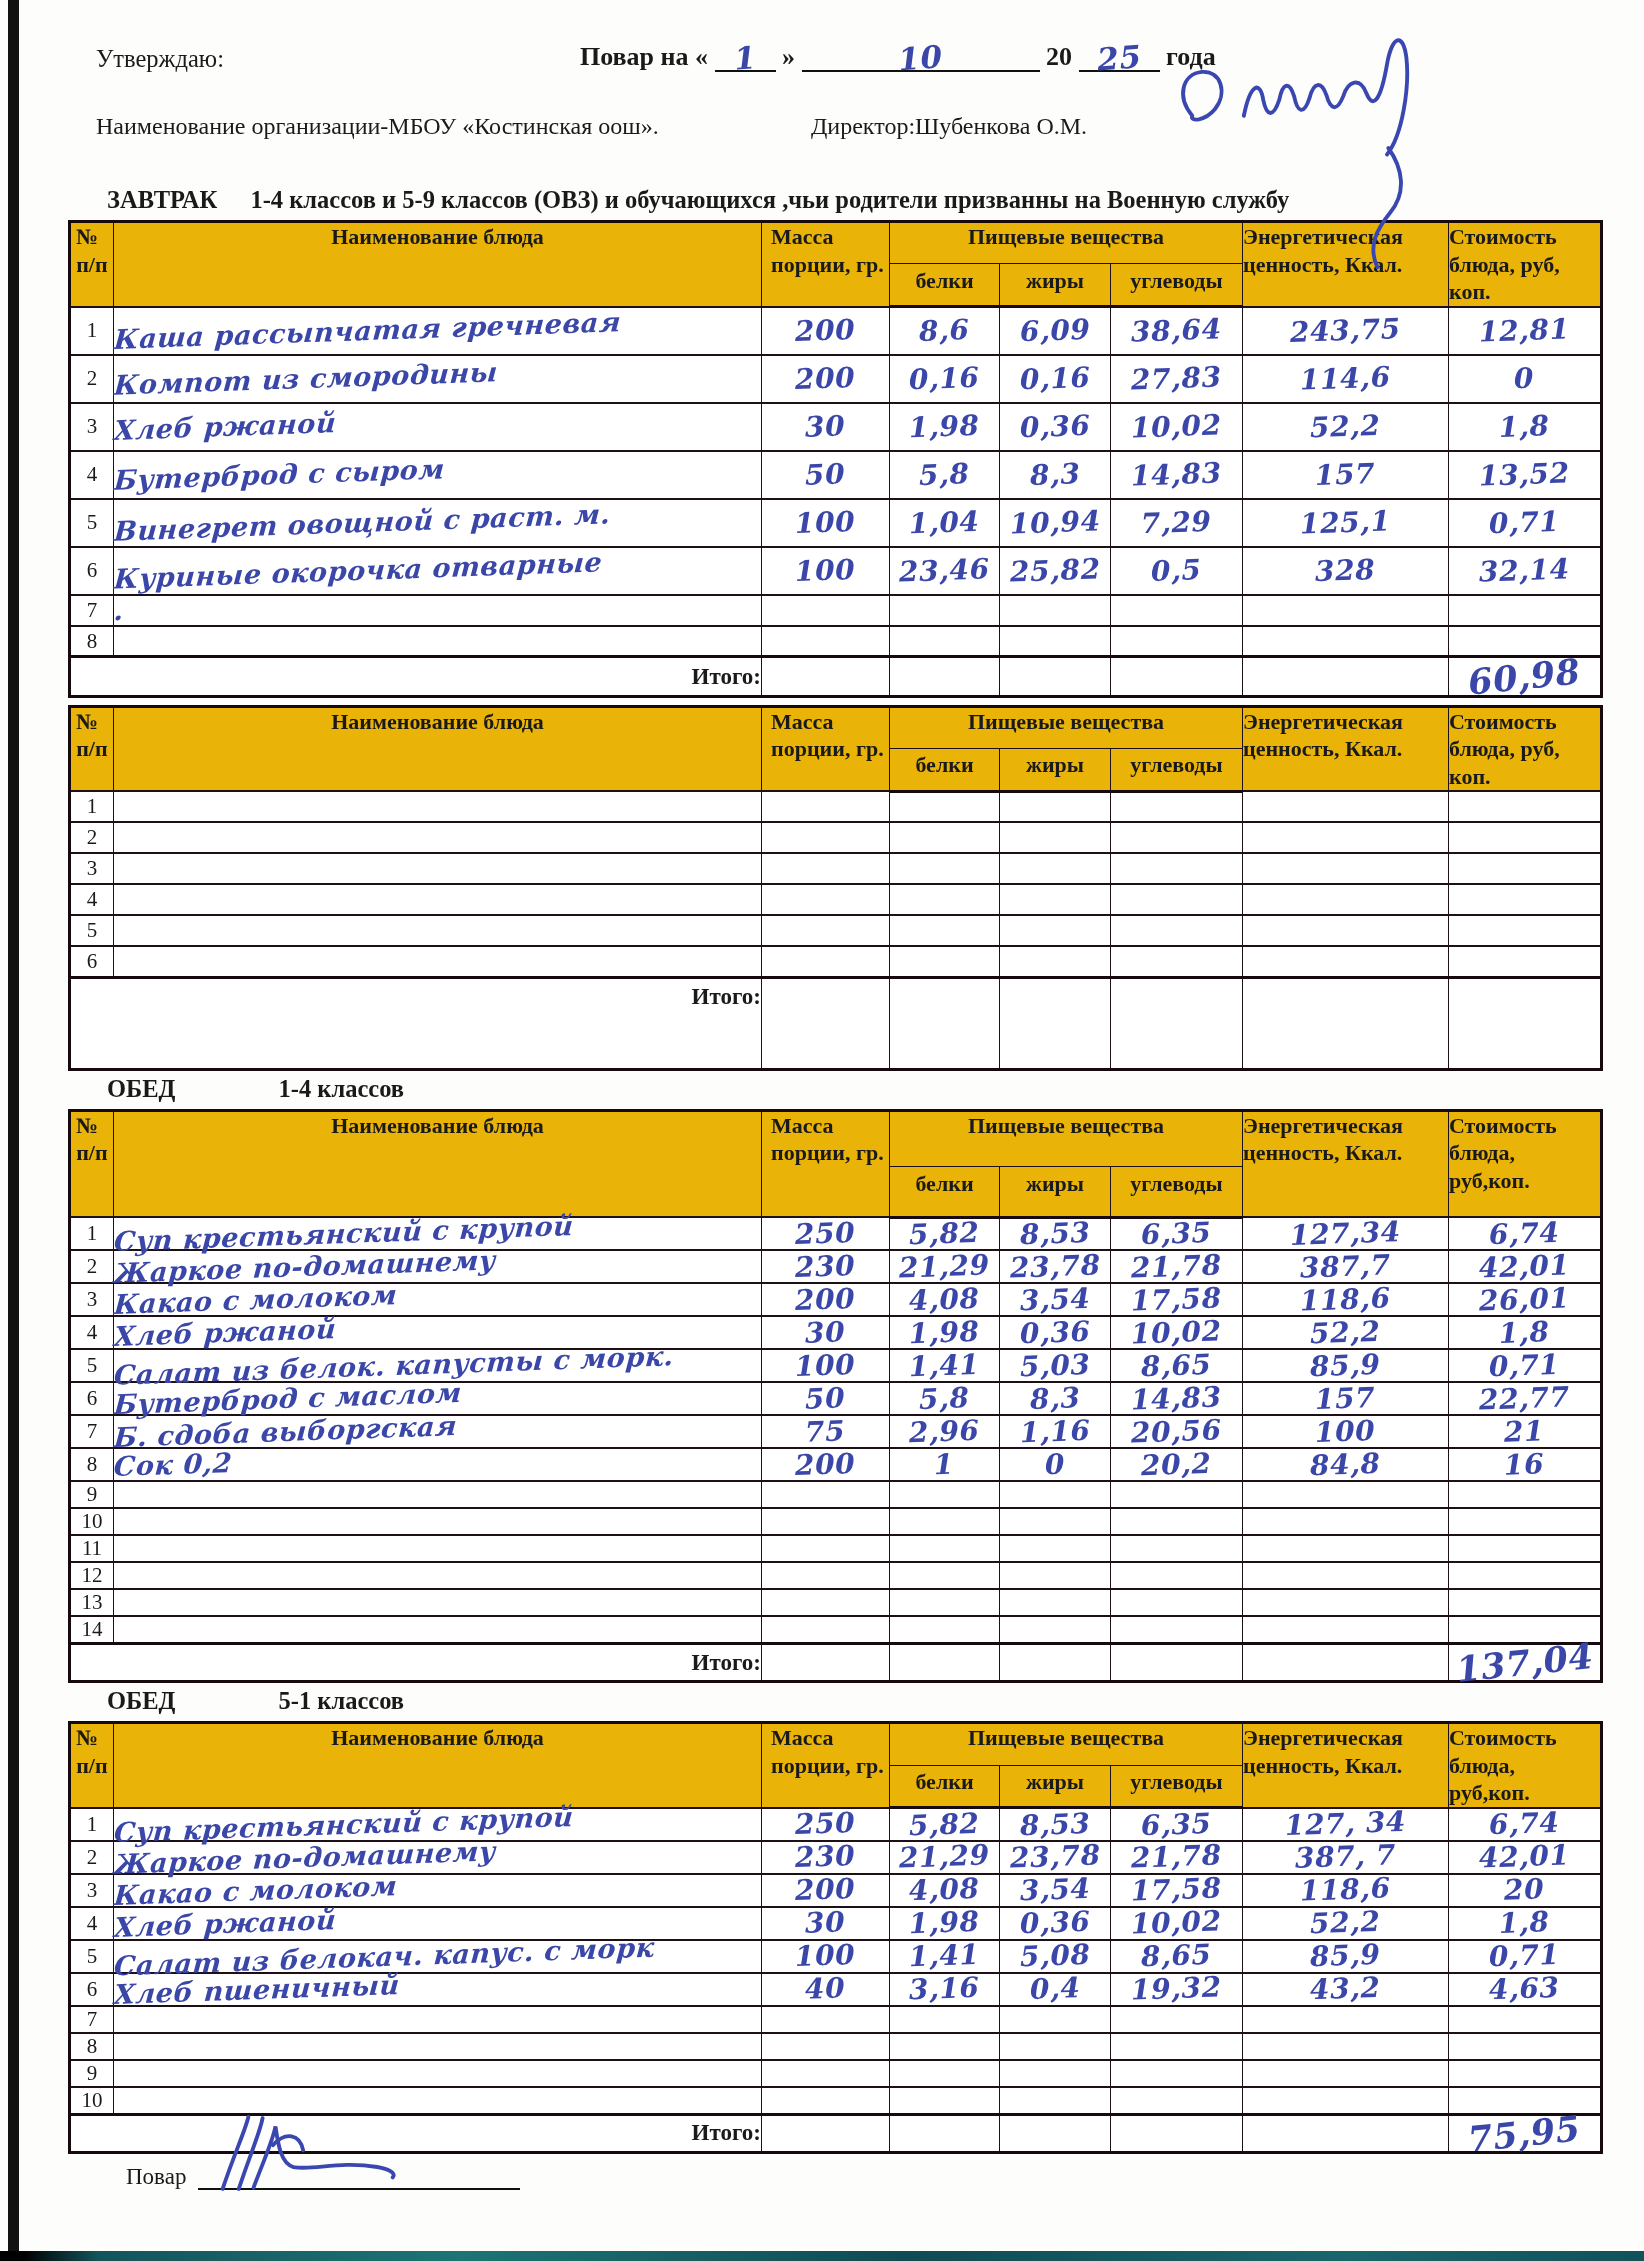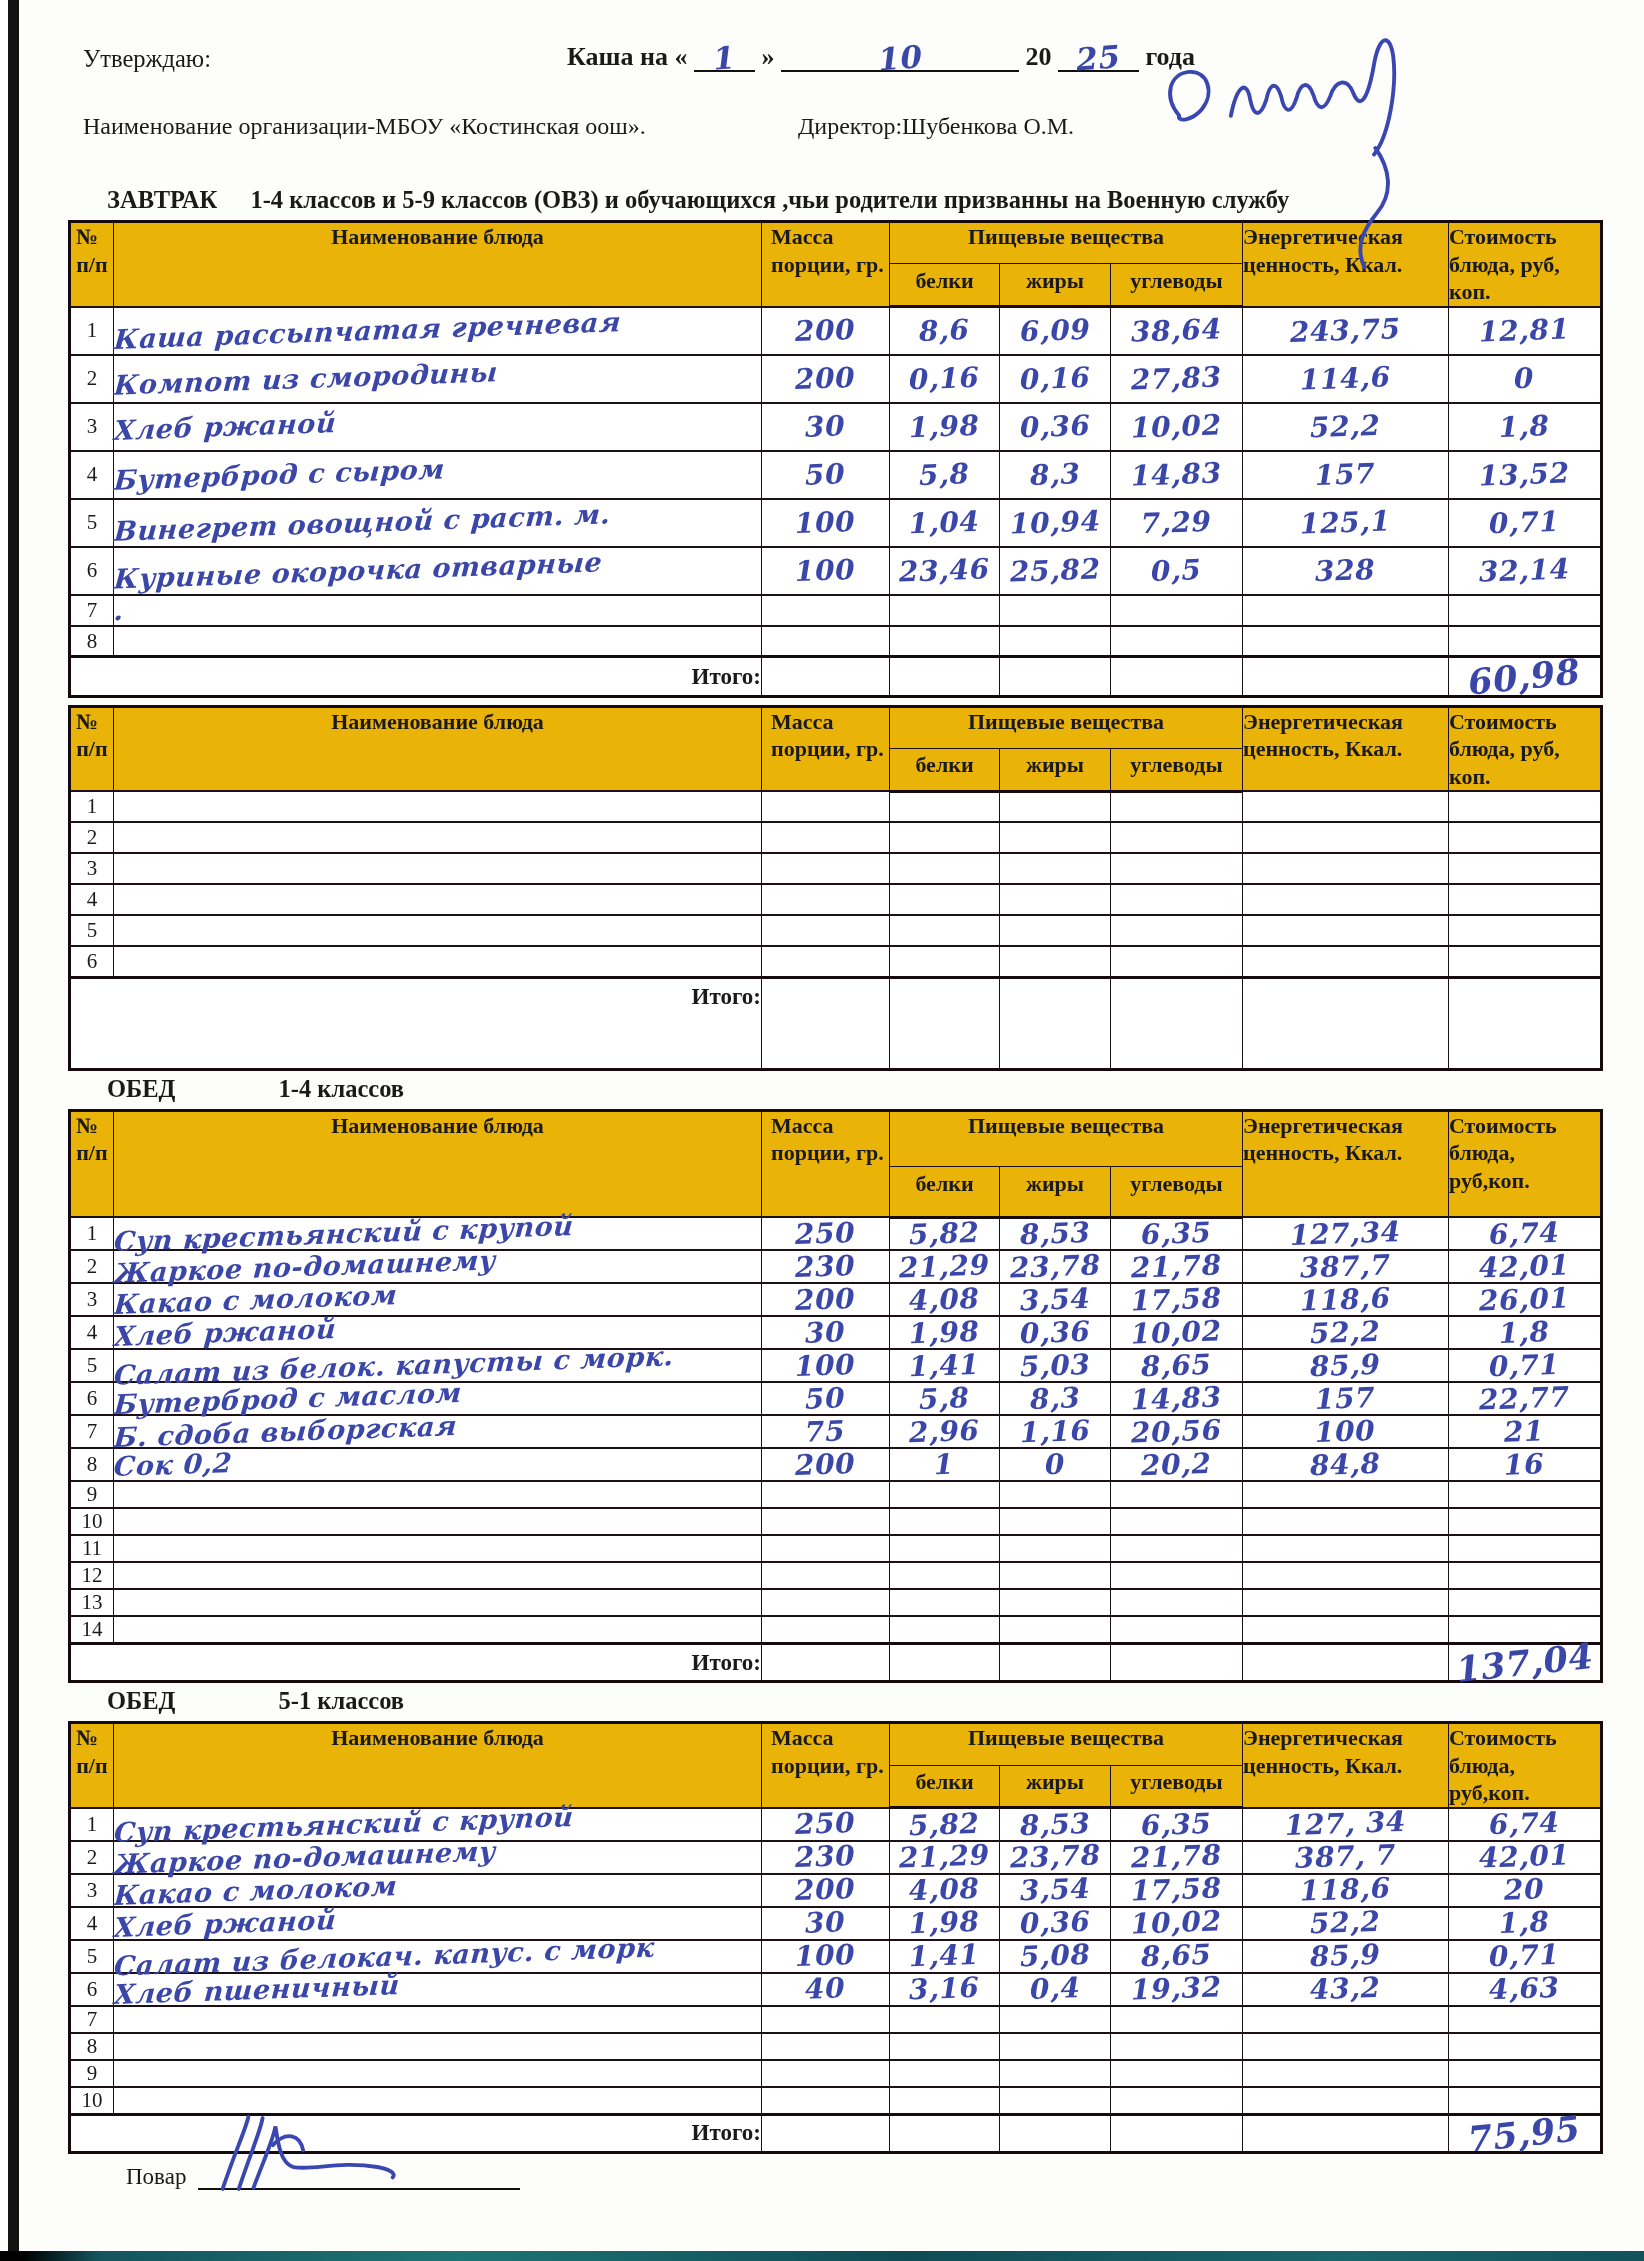--- a/index.html
+++ b/index.html
@@ -7,21 +7,21 @@
     position:relative; width:1644px; height:2261px;
     background:#fdfdfb; overflow:hidden;
     font-family:"Liberation Serif", serif; color:#1a1a1a;
   }
   
   .left-strip{position:absolute;left:7.7px;top:0;width:11px;height:2261px;background:#121212;z-index:5;}
   .bottom-strip{position:absolute;left:0;bottom:0;width:1644px;height:10.3px;z-index:6;
     background:linear-gradient(90deg,#000 0%,#000 1.4%,#14545c 6%,#1d7474 28%,#0f4b54 55%,#19666d 82%,#11515a 100%);}
 
   
-  .doc-header{position:absolute;left:0;top:0;width:1435px;height:180px;}
+  .doc-header{position:absolute;left:13px;top:0;width:1435px;height:180px;}
   .approve{position:absolute;left:83px;top:45px;font-size:24.5px;}
   .menu-title{position:absolute;left:567px;top:39px;font-size:26px;font-weight:bold;white-space:nowrap;}
   .menu-title .blank{display:inline-block;border-bottom:2.6px solid #111;text-align:center;vertical-align:bottom;line-height:0.9;}
   .menu-title .blank.day{min-width:61px;}
   .menu-title .blank.month{min-width:238px;}
   .menu-title .blank.year{min-width:81px;}
   .org-line{position:absolute;left:83px;top:113px;font-size:24px;}
   .director-line{position:absolute;left:798px;top:113px;font-size:24px;}
   .sig-director{position:absolute;left:1134px;top:19.3px;z-index:3;}
   .sig-cook{position:absolute;left:58px;top:-59px;z-index:3;}
@@ -91,21 +91,21 @@
 </head>
 <body>
 
 <div class="page">
   <div class="left-strip"></div>
   <div class="bottom-strip"></div>
 
   <div class="doc-header">
     <div class="approve">Утверждаю:</div>
     <div class="menu-title">
-      <span>Каша на</span>
+      <span>Повар на</span>
       <span>«</span>
       <span class="blank day"><span class="hand">1</span></span>
       <span>»</span>
       <span class="blank month"><span class="hand">10</span></span>
       <span>20</span>
       <span class="blank year"><span class="hand">25</span></span>
       <span>года</span>
     </div>
     <div class="org-line">Наименование организации-МБОУ «Костинская оош».</div>
     <div class="director-line">Директор:Шубенкова О.М.</div>

